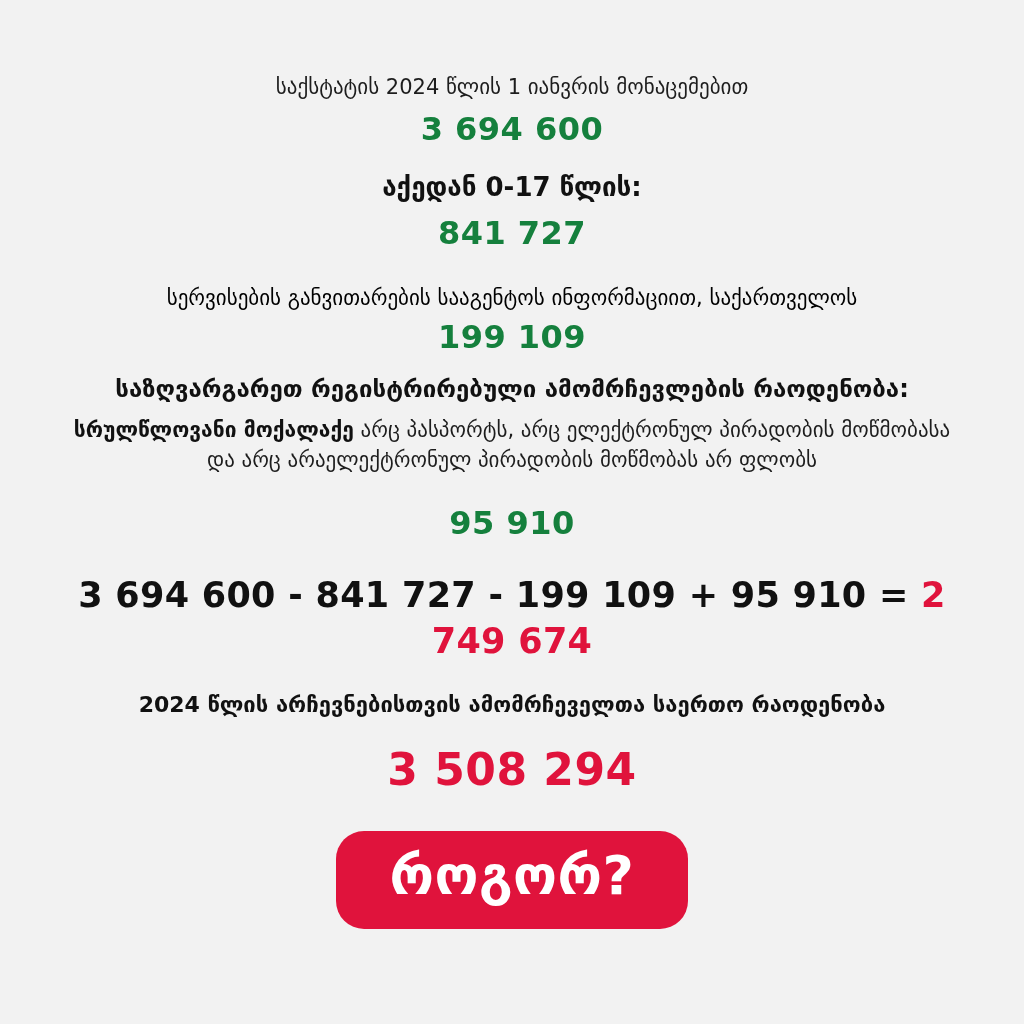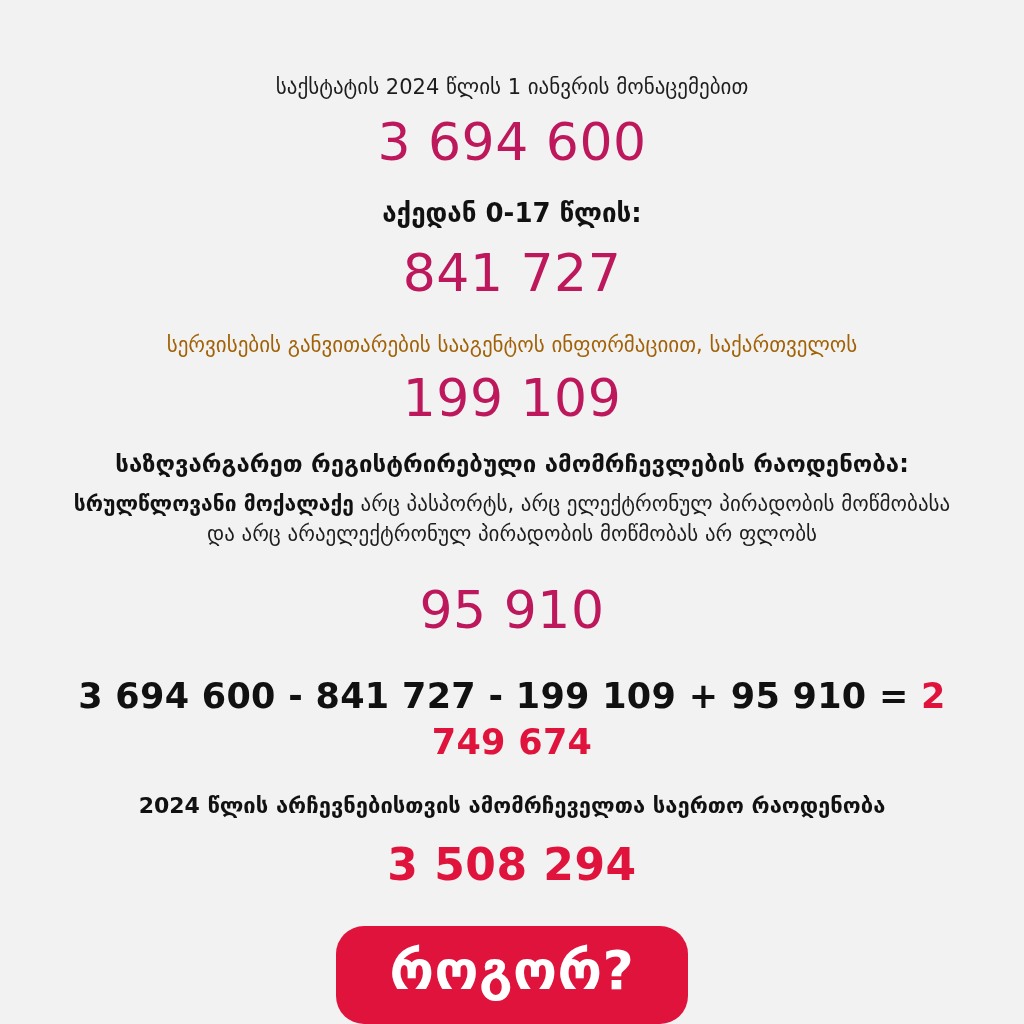--- a/index.html
+++ b/index.html
@@ -36,39 +36,39 @@
     color: #1d1d1d;
     margin-bottom: 6px;
   }
   .headline {
     font-size: 28px;
     font-weight: 700;
     color: #111;
     margin-bottom: 10px;
   }
   .bignum {
-    font-size: 52px;
-    font-weight: 400;
-    color: #be185d;
+    font-size: 32px;
+    font-weight: 700;
+    color: #15803d;
     letter-spacing: 0.5px;
     margin-bottom: 20px;
   }
   .bignum.tight {
     margin-bottom: 16px;
   }
   .sublabel {
     font-size: 26px;
     font-weight: 700;
     color: #111;
     margin-bottom: 8px;
   }
   .bodytext {
     font-size: 21px;
     font-weight: 400;
-    color: #a16207;
+    color: #000000;
     margin-bottom: 4px;
   }
   .para {
     font-size: 21px;
     font-weight: 400;
     color: #1d1d1d;
     line-height: 1.42;
     max-width: 900px;
     margin-bottom: 26px;
   }
@@ -90,21 +90,21 @@
     margin-bottom: 26px;
     letter-spacing: 0.3px;
   }
   .equation .res {
     color: #e0133c;
   }
   .caption {
     font-size: 22px;
     font-weight: 700;
     color: #111;
-    margin-bottom: 16px;
+    margin-bottom: 22px;
   }
   .finalnum {
     font-size: 44px;
     font-weight: 700;
     color: #e0133c;
     letter-spacing: 0.5px;
     margin-bottom: 18px;
   }
   .cta {
     background: #e0133c;

